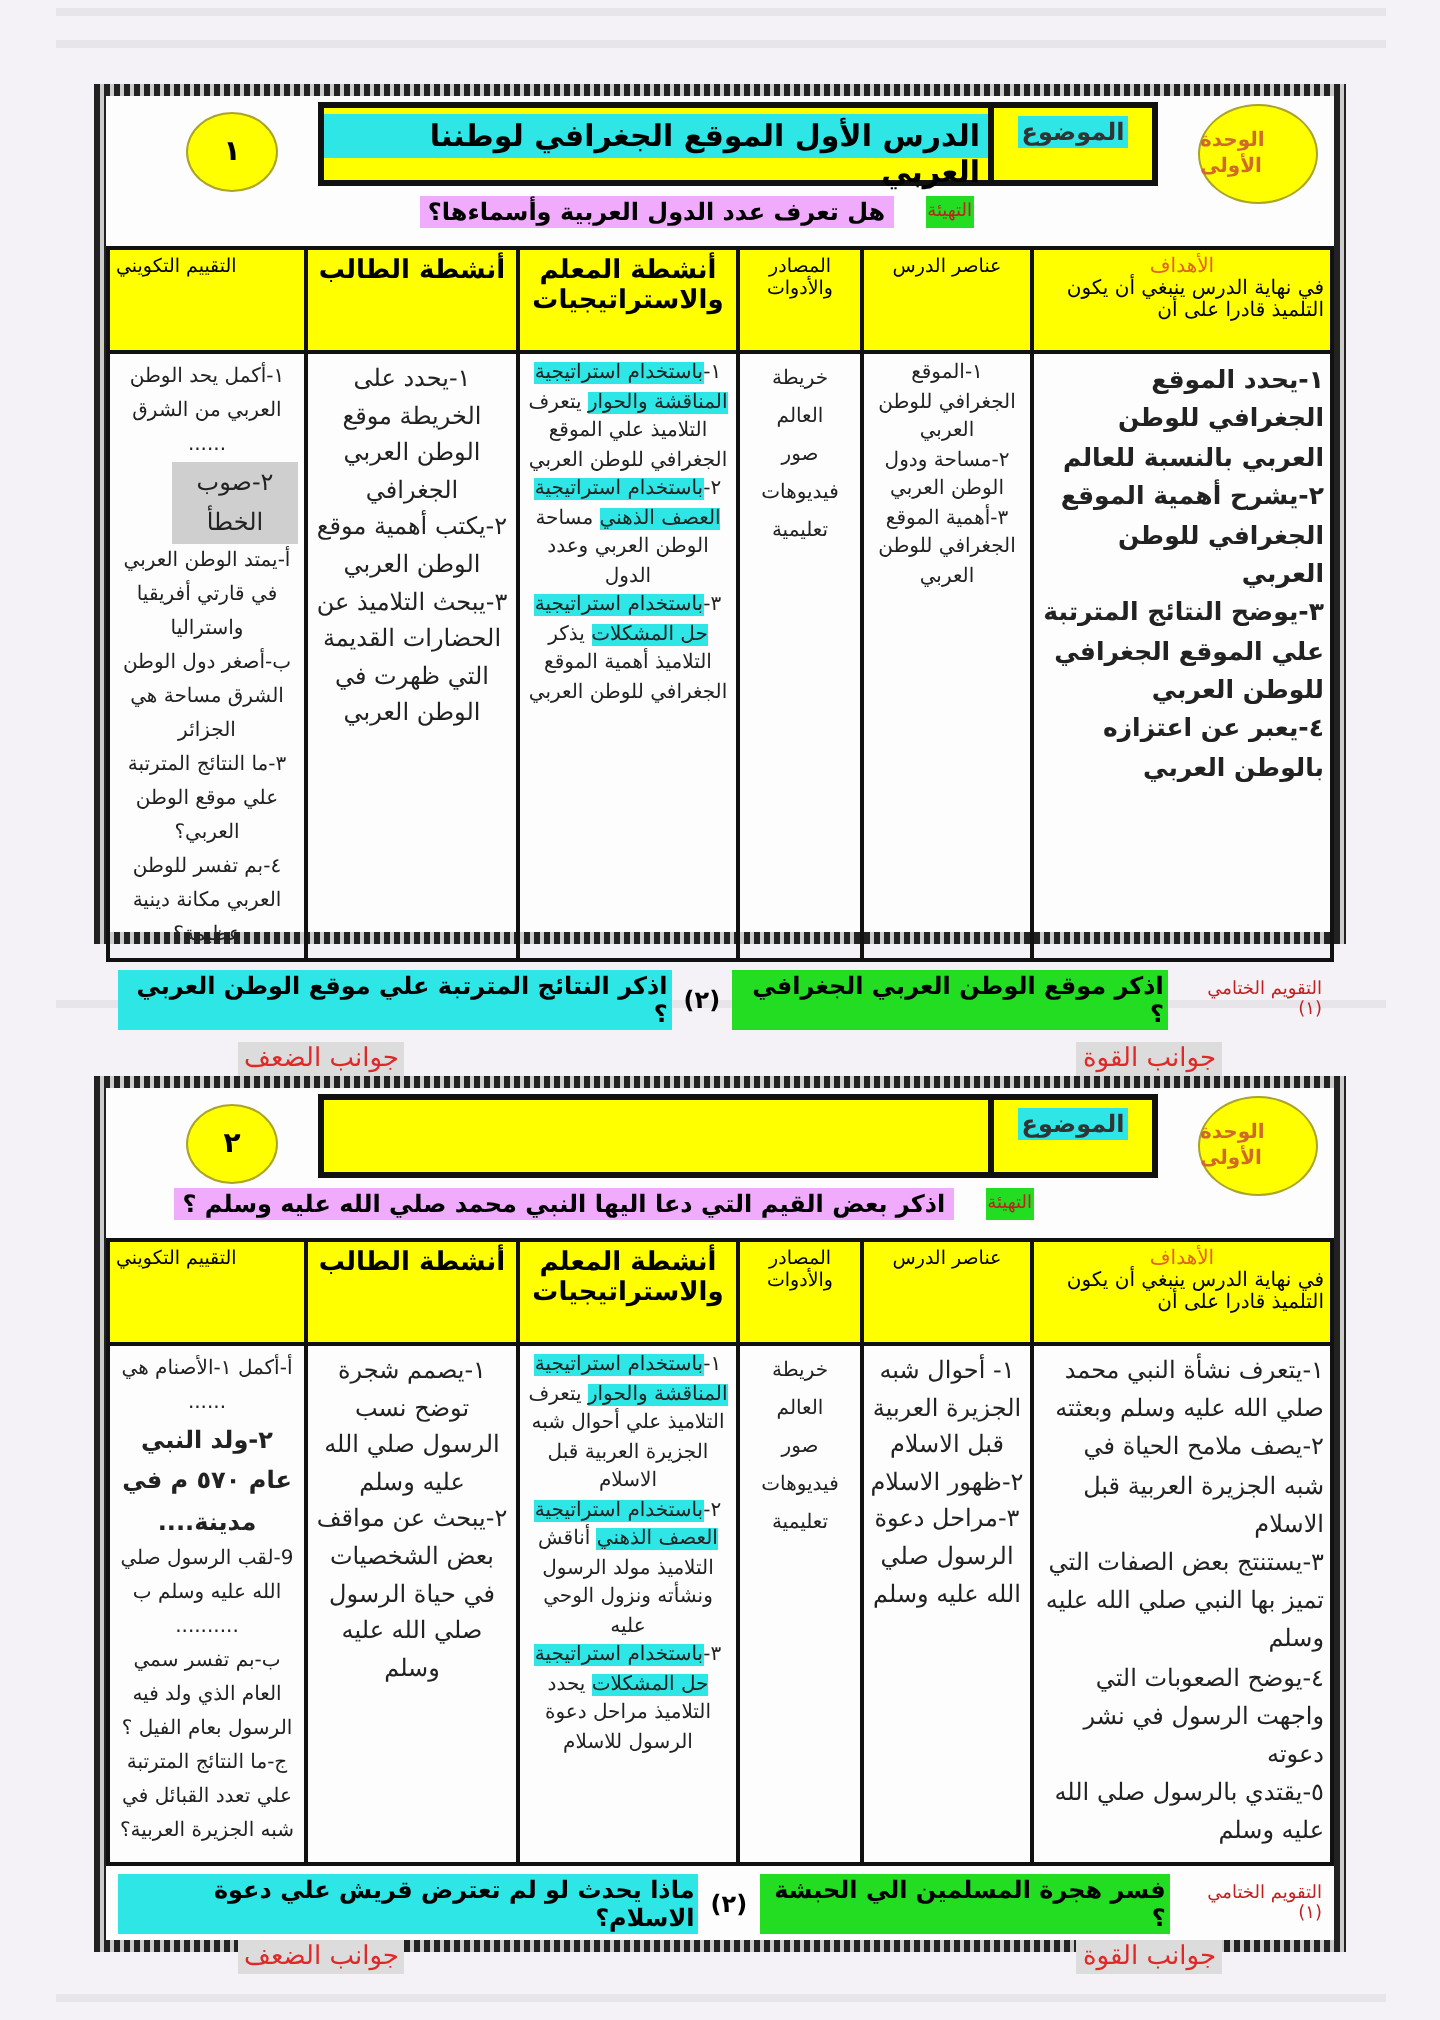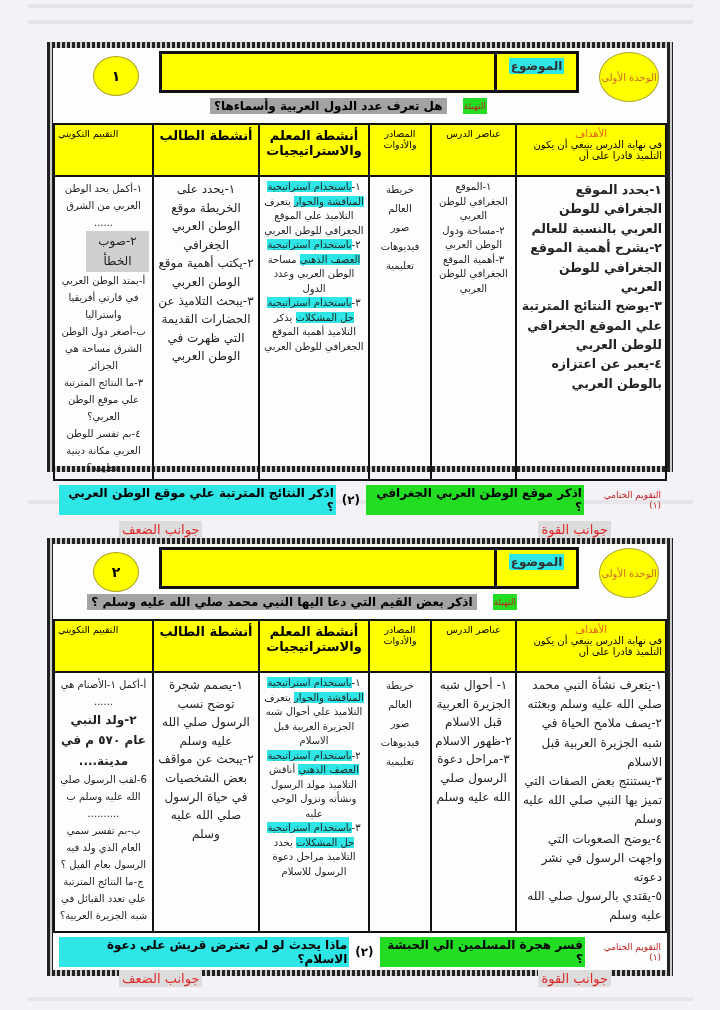--- a/index.html
+++ b/index.html
@@ -11,42 +11,42 @@
   .page {
     position: absolute; left: 47px; width: 626px; background: #fdfdfd;
     border: 6px solid #333;
     border-image: repeating-linear-gradient(90deg, #222 0 3px, #ccc 3px 5px) 6;
     direction: rtl;
   }
   .hdr { position: relative; height: 75px; }
   .unit-circle {
     position: absolute; right: 8px; top: 4px; width: 60px; height: 50px;
     border-radius: 50%; background: #ffff00; border: 1.5px solid #aaa428;
-    color: #d06a2a; font-size: 10px; text-align: right; line-height: 1.3;
-    display: flex; align-items: center; justify-content: center; direction: rtl;
+    color: #d06a2a; font-size: 10px; text-align: left; line-height: 1.3;
+    display: flex; align-items: center; justify-content: center; direction: rtl; font-weight: bold;
   }
   .num-circle {
     position: absolute; left: 40px; top: 8px; width: 46px; height: 40px;
     border-radius: 50%; background: #ffff00; border: 1.5px solid #aaa428;
     font-size: 14px; font-weight: bold; display: flex; align-items: center; justify-content: center;
   }
   .title-box {
     position: absolute; right: 88px; top: 3px; width: 420px; height: 42px;
     border: 3px solid #111; background: #ffff00; display: flex;
   }
   .subject-cell {
     width: 82px; border-left: 3px solid #111; display: flex; align-items: flex-start;
     justify-content: center; padding-top: 4px;
   }
   .subject-cell span { background: #2ee6e6; font-weight: bold; font-size: 12px; color:#333; padding: 1px 2px; }
   .title-cell { flex: 1; display: flex; justify-content: center; padding-top: 3px; }
   .title-cell span { background: #2ee6e6; font-weight: bold; font-size: 15px; padding: 2px 4px; height: 22px; }
   .warmup { position: absolute; right: 180px; top: 50px; display: flex; align-items: center; gap: 16px; }
   .warmup .lbl { background: #22dd22; color: #c02020; font-size: 9px; padding: 3px 1px; }
-  .warmup .q { background: #a3a3a3; font-size: 12px; font-weight: bold; padding: 1px 4px; }
+  .warmup .q { background: #f0abfc; font-size: 12px; font-weight: bold; padding: 1px 4px; }
   table { width: 100%; border-collapse: collapse; table-layout: fixed; }
   th { background: #ffff00; border: 2px solid #111; vertical-align: top; font-weight: normal; padding: 3px; }
   td { border: 2px solid #111; vertical-align: top; text-align: center; padding: 3px 3px; color: #222; }
   .th-goal { text-align: right; font-size: 10px; }
   .th-goal .r { color: #e2621a; display:block; text-align:center; font-size:10px; }
   .th-small { font-size: 9.5px; text-align: center; }
   .th-big { font-size: 13px; font-weight: bold; text-align: center; }
   .th-eval { font-size: 9.5px; text-align: left; }
   .cell-goal { font-size: 12.5px; font-weight: bold; line-height: 1.55; text-align: right; }
   .cell-s { font-size: 10px; line-height: 1.45; }
@@ -70,20 +70,23 @@
 <div class="sep" style="top:500px"></div>
 <div class="sep" style="top:997px"></div>
 
 <div class="page" style="top:42px;height:430px;">
   <div class="hdr">
     <div class="unit-circle">الوحدة الأولى</div>
     <div class="title-box">
       <div class="subject-cell">
           <span>الموضوع</span>
         </div>
+      <div class="title-cell">
+          <span>الدرس الأول الموقع الجغرافي لوطننا العربي</span>
+        </div>
     </div>
     <div class="num-circle">١</div>
     <div class="warmup">
       <span class="lbl">التهيئة</span>
       <span class="q">هل تعرف عدد الدول العربية وأسماءها؟</span>
     </div>
   </div>
   <table>
     <colgroup>
         <col style="width:150px">
@@ -210,21 +213,21 @@
         <div><span>٢-</span><span class="hl">باستخدام استراتيجية العصف الذهني</span><span> أناقش التلاميذ مولد الرسول ونشأته ونزول الوحي عليه</span></div>
         <div><span>٣-</span><span class="hl">باستخدام استراتيجية حل المشكلات</span><span> يحدد التلاميذ مراحل دعوة الرسول للاسلام</span></div>
       </td>
       <td class="cell-m">
         <div>١-يصمم شجرة توضح نسب الرسول صلي الله عليه وسلم</div>
             <div>٢-يبحث عن مواقف بعض الشخصيات في حياة الرسول صلي الله عليه وسلم</div>
       </td>
       <td class="cell-s" style="line-height:1.7">
         <div>أ-أكمل ١-الأصنام هي ......</div>
             <div style="font-size:12px;font-weight:bold">٢-ولد النبي عام ٥٧٠ م في مدينة....</div>
-            <div>6-لقب الرسول صلي الله عليه وسلم ب ..........</div>
+            <div>9-لقب الرسول صلي الله عليه وسلم ب ..........</div>
             <div>ب-بم تفسر سمي العام الذي ولد فيه الرسول بعام الفيل ؟</div>
             <div>ج-ما النتائج المترتبة علي تعدد القبائل في شبه الجزيرة العربية؟</div>
       </td>
     </tr>
   </tbody>
     </table>
   <div class="footer">
     <div class="f1">
       <span class="lbl">التقويم الختامي (١)</span>
       <span class="g">فسر هجرة المسلمين الي الحبشة ؟</span>

